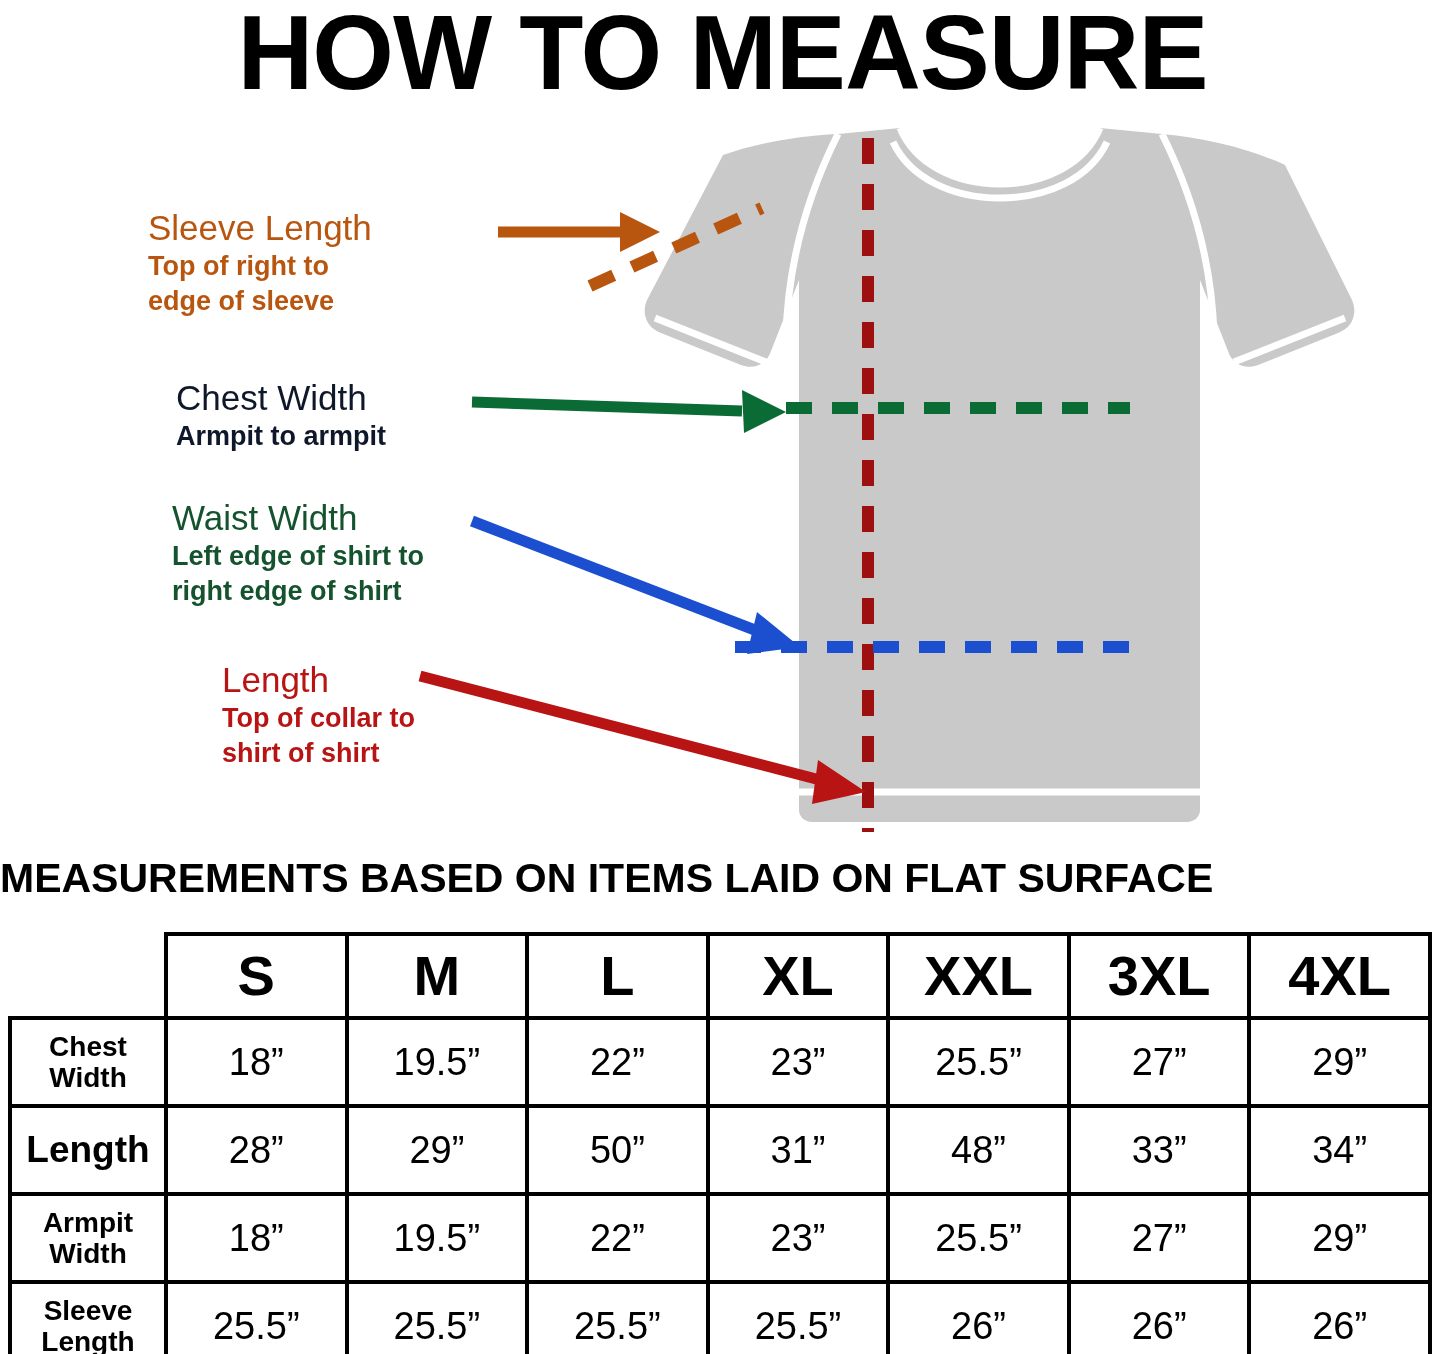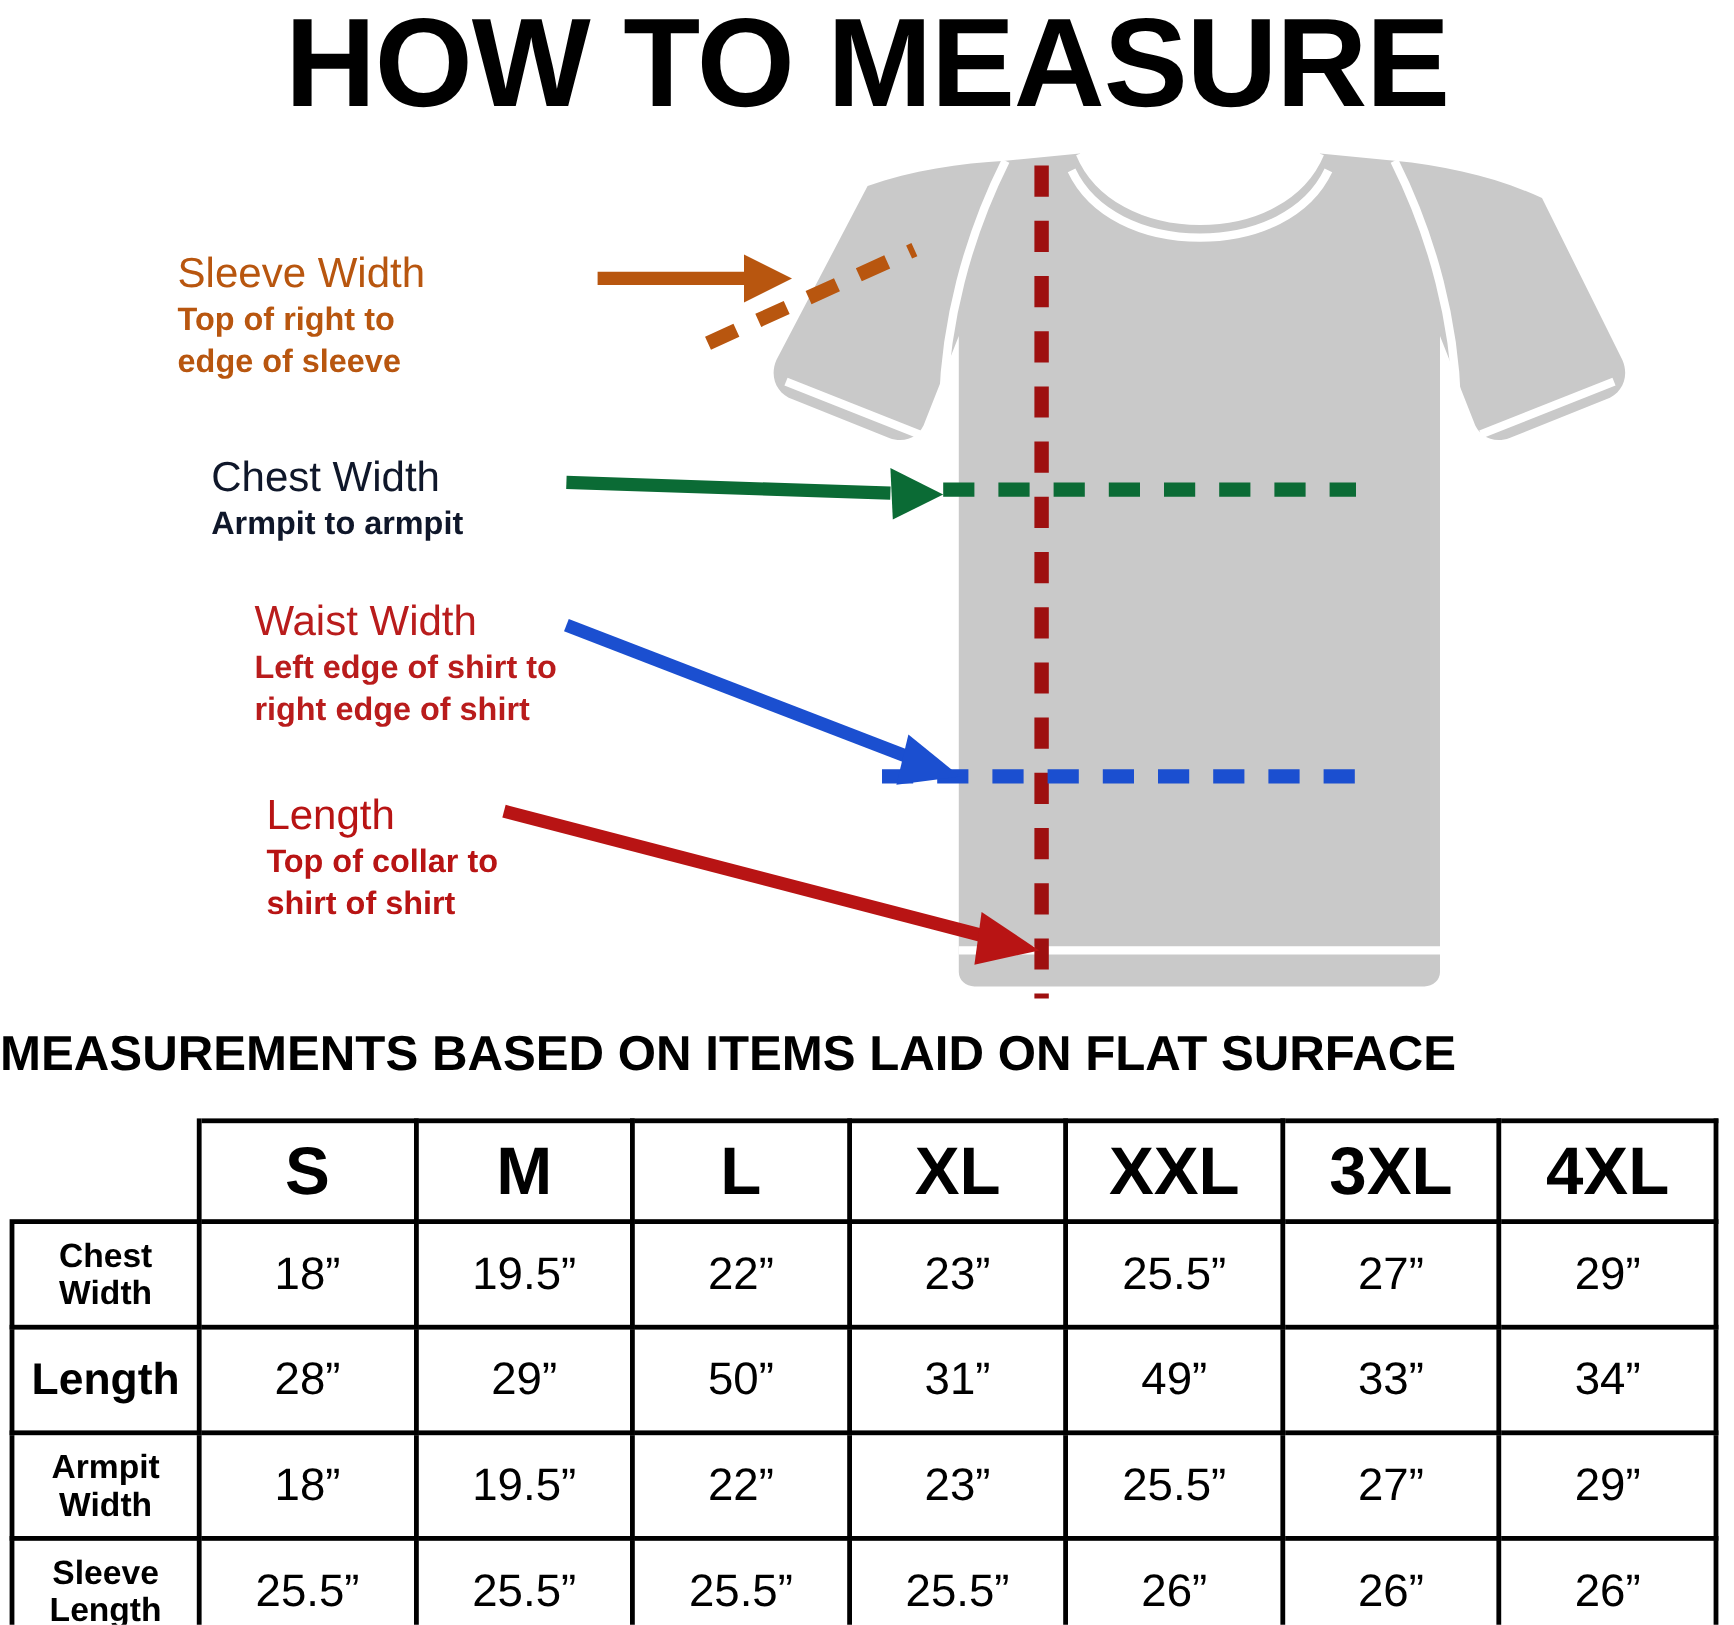--- a/index.html
+++ b/index.html
@@ -61,21 +61,21 @@
     margin-top: 2px;
   }
 
   #c-sleeve { left: 148px; top: 88px; }
   #c-sleeve .head, #c-sleeve .sub { color: #b8560f; }
 
   #c-chest { left: 176px; top: 258px; }
   #c-chest .head, #c-chest .sub { color: #0f172a; }
 
   #c-waist { left: 172px; top: 378px; }
-  #c-waist .head, #c-waist .sub { color: #b91c1c; margin-left: 40px; }
+  #c-waist .head, #c-waist .sub { color: #14532d; }
 
   #c-length { left: 222px; top: 540px; }
   #c-length .head, #c-length .sub { color: #b81414; }
 
   
   #subheading {
     position: absolute;
     left: 0;
     top: 855px;
     width: 1445px;
@@ -199,21 +199,21 @@
       <polygon points="800,527 757,492 747,534" fill="#1b4fd0"></polygon>
     </g>
 
     <g>
       <line x1="420" y1="556" x2="820" y2="660" stroke="#b81414" stroke-width="11"></line>
       <polygon points="866,672 818,640 812,684" fill="#b81414"></polygon>
     </g>
   </svg>
 
   <div class="callout" id="c-sleeve">
-    <div class="head">Sleeve Width</div>
+    <div class="head">Sleeve Length</div>
     <div class="sub">Top of right to</div>
     <div class="sub">edge of sleeve</div>
   </div>
 
   <div class="callout" id="c-chest">
     <div class="head">Chest Width</div>
     <div class="sub">Armpit to armpit</div>
   </div>
 
   <div class="callout" id="c-waist">
@@ -262,21 +262,21 @@
       <td class="value">25.5”</td>
       <td class="value">27”</td>
       <td class="value">29”</td>
     </tr>
     <tr>
       <td class="rowlabel single">Length</td>
       <td class="value">28”</td>
       <td class="value">29”</td>
       <td class="value">50”</td>
       <td class="value">31”</td>
-      <td class="value">49”</td>
+      <td class="value">48”</td>
       <td class="value">33”</td>
       <td class="value">34”</td>
     </tr>
     <tr>
       <td class="rowlabel">
         <div>Armpit</div>
         <div>Width</div>
       </td>
       <td class="value">18”</td>
       <td class="value">19.5”</td>

